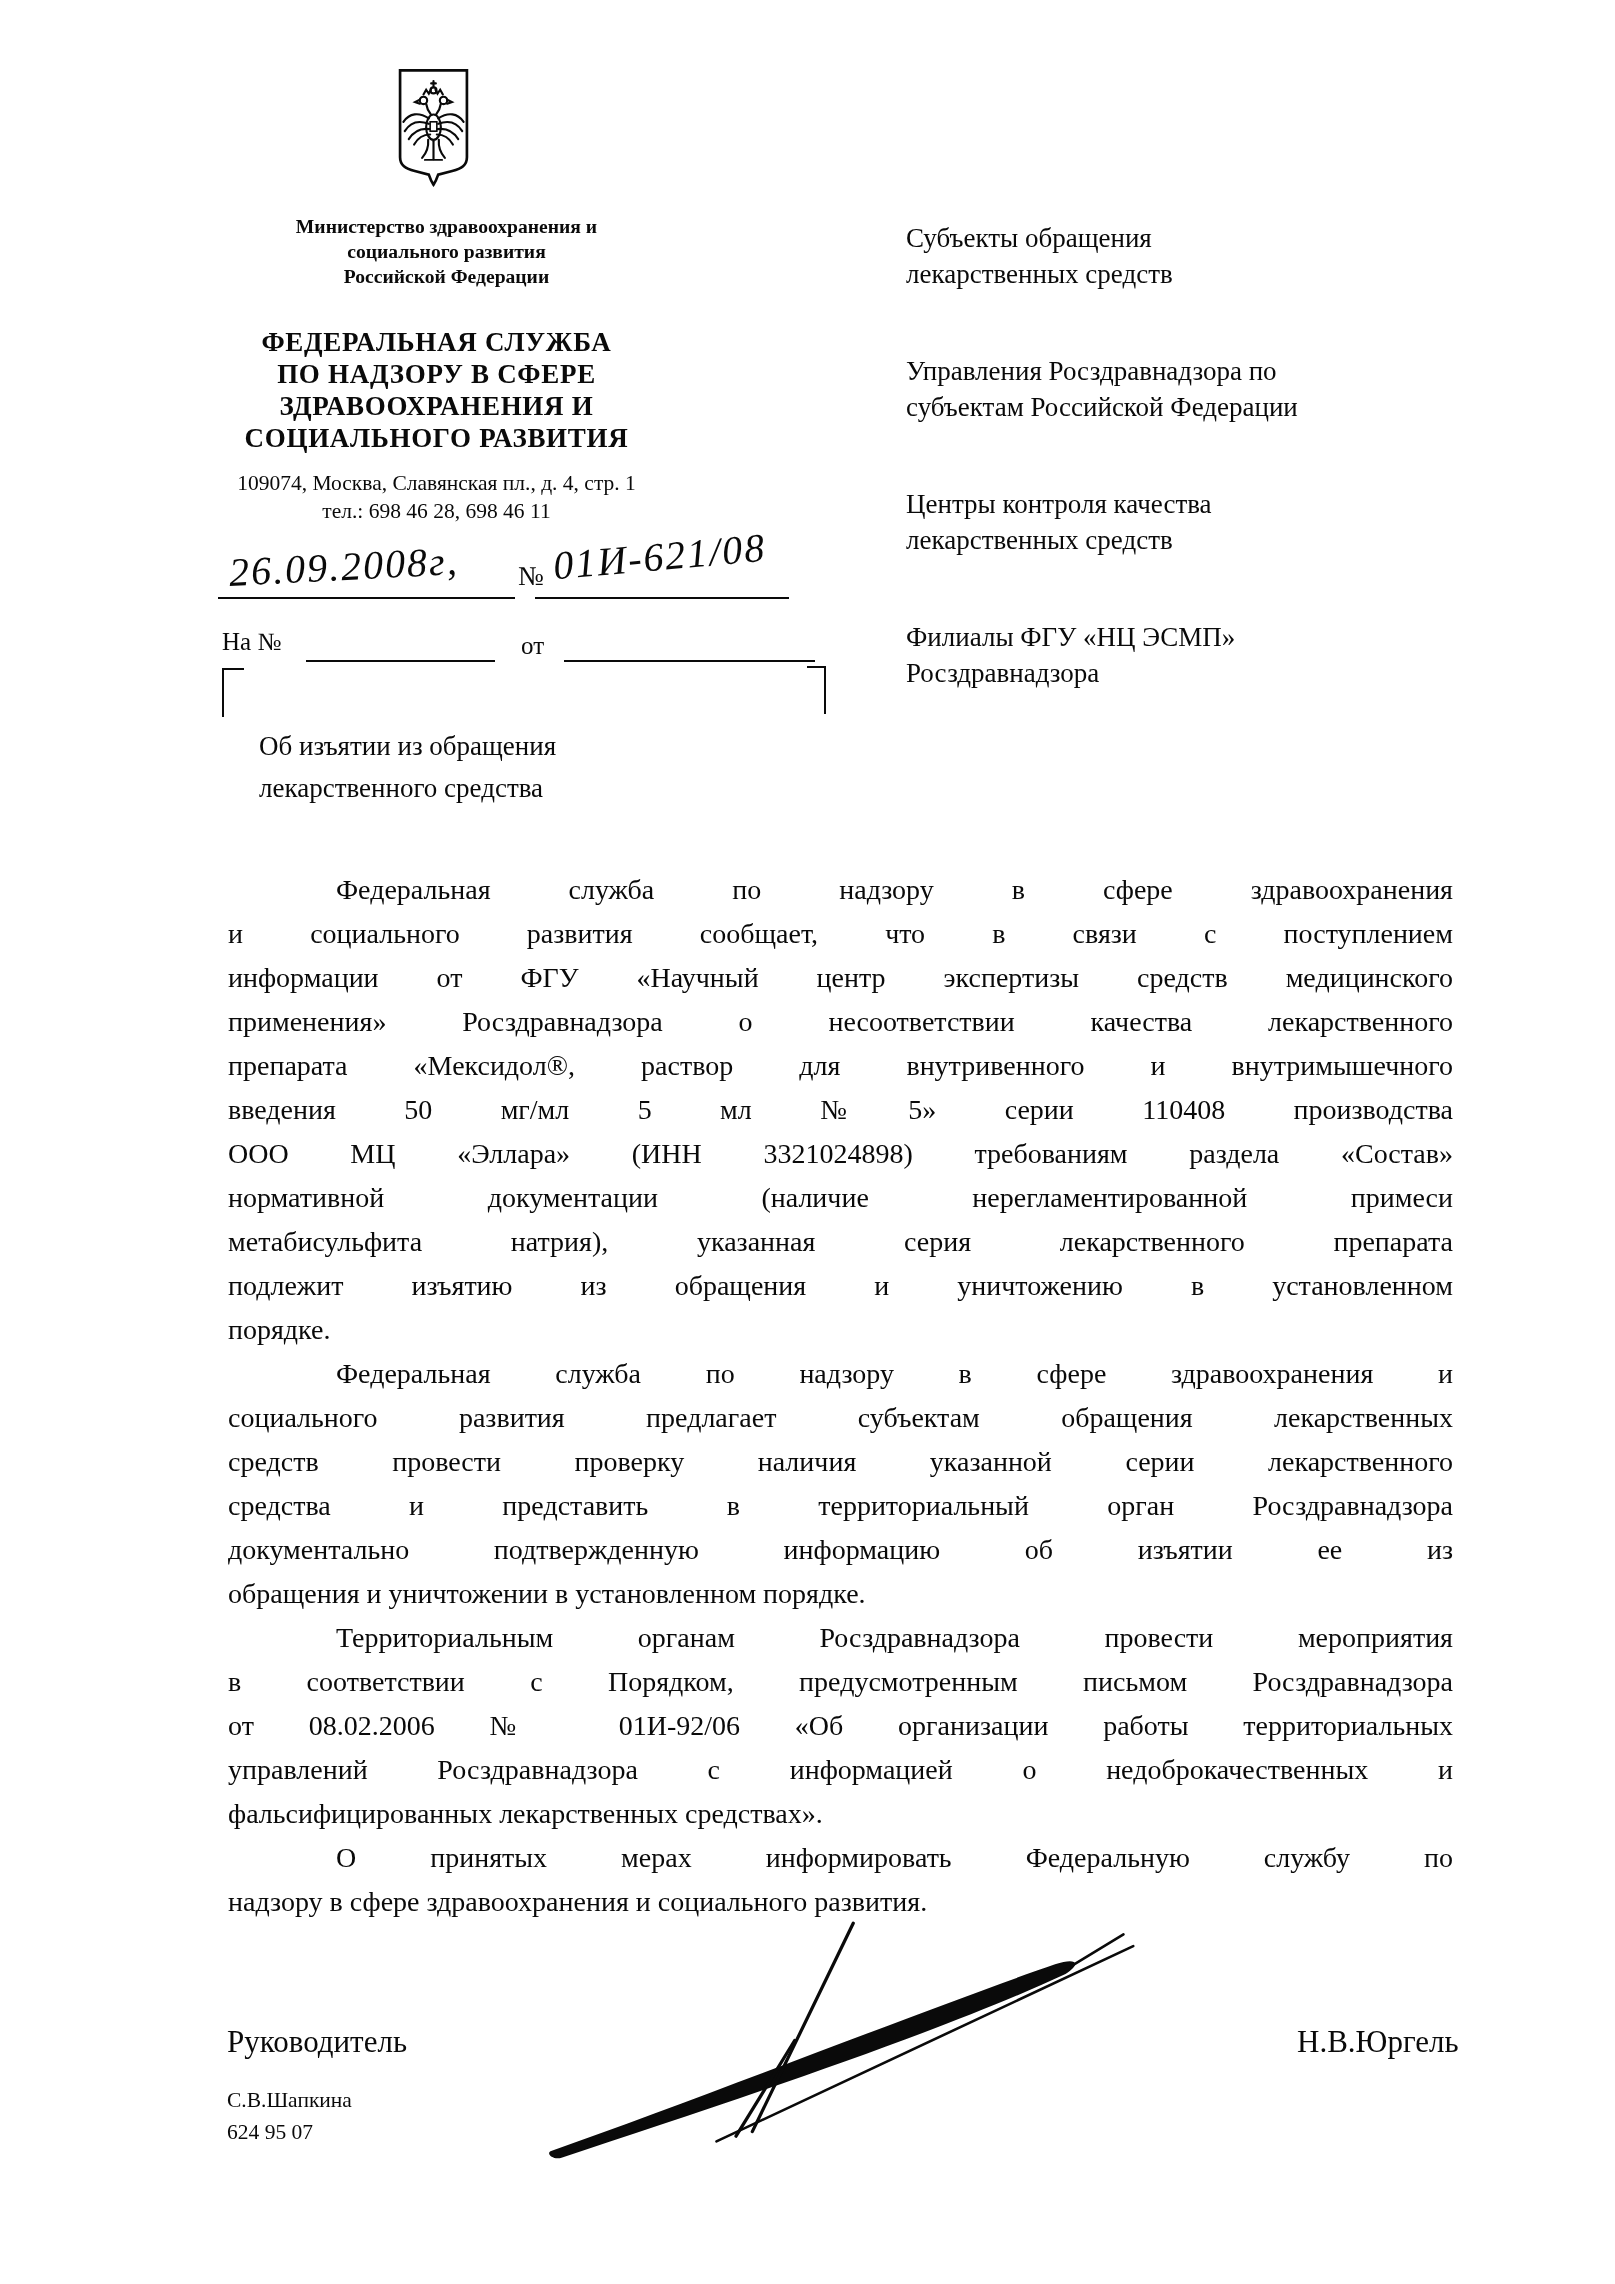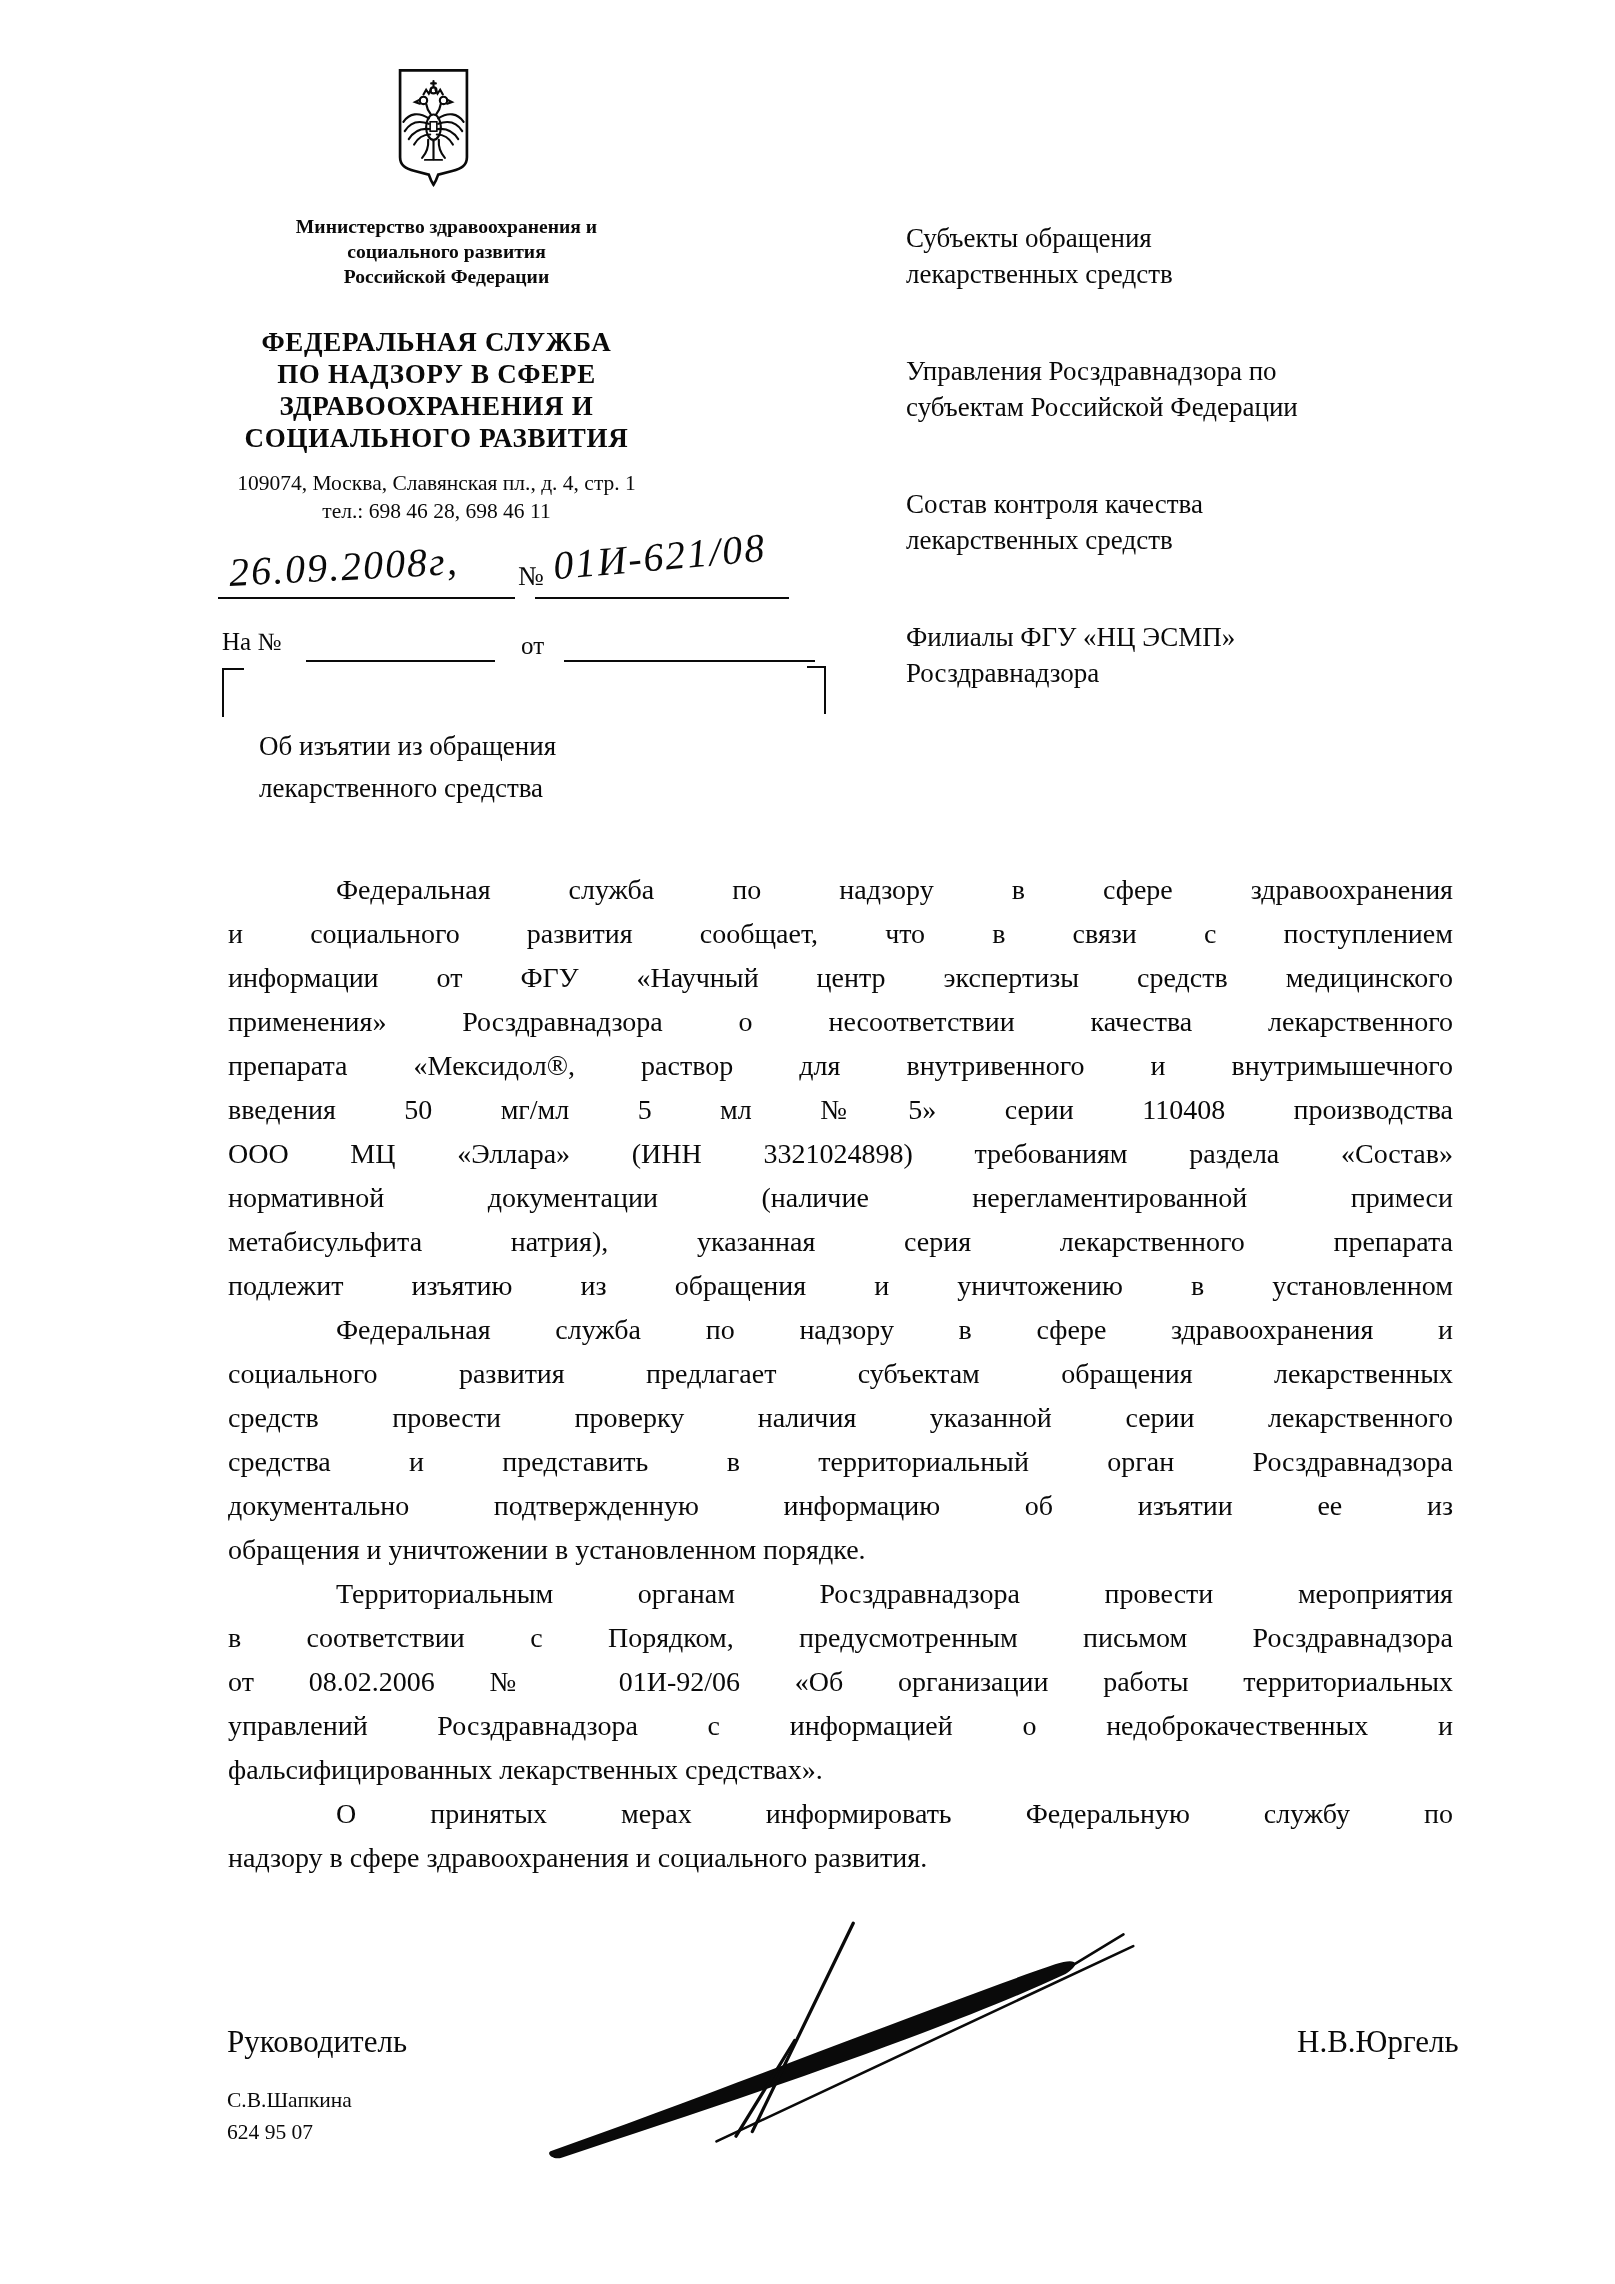--- a/index.html
+++ b/index.html
@@ -110,40 +110,41 @@
   <div class="abs recipients">
     <div class="rgroup">
       <div>Субъекты обращения</div>
       <div>лекарственных средств</div>
     </div>
     <div class="rgroup">
       <div>Управления Росздравнадзора по</div>
       <div>субъектам Российской Федерации</div>
     </div>
     <div class="rgroup">
-      <div>Состав контроля качества</div>
+      <div>Центры контроля качества</div>
       <div>лекарственных средств</div>
     </div>
     <div class="rgroup">
       <div>Филиалы ФГУ «НЦ ЭСМП»</div>
       <div>Росздравнадзора</div>
     </div>
   </div>
 
   <div class="abs body">
     <div class="jline first">Федеральная служба по надзору в сфере здравоохранения</div>
     <div class="jline">и социального развития сообщает, что в связи с поступлением</div>
     <div class="jline">информации от ФГУ «Научный центр экспертизы средств медицинского</div>
     <div class="jline">применения» Росздравнадзора о несоответствии качества лекарственного</div>
     <div class="jline">препарата «Мексидол®, раствор для внутривенного и внутримышечного</div>
     <div class="jline">введения 50 мг/мл 5 мл №5» серии 110408 производства</div>
     <div class="jline">ООО МЦ «Эллара» (ИНН 3321024898) требованиям раздела «Состав»</div>
     <div class="jline">нормативной документации (наличие нерегламентированной примеси</div>
     <div class="jline">метабисульфита натрия), указанная серия лекарственного препарата</div>
     <div class="jline">подлежит изъятию  из обращения и уничтожению в установленном</div>
+    <div class="last">порядке.</div>
 
     <div class="jline first">Федеральная служба по надзору в сфере здравоохранения и</div>
     <div class="jline">социального развития предлагает субъектам обращения лекарственных</div>
     <div class="jline">средств провести проверку наличия указанной серии лекарственного</div>
     <div class="jline">средства и представить в территориальный орган Росздравнадзора</div>
     <div class="jline">документально подтвержденную информацию об изъятии ее из</div>
     <div class="last">обращения и уничтожении в установленном порядке.</div>
 
     <div class="jline first">Территориальным органам Росздравнадзора провести мероприятия</div>
     <div class="jline">в соответствии с Порядком, предусмотренным письмом Росздравнадзора</div>

